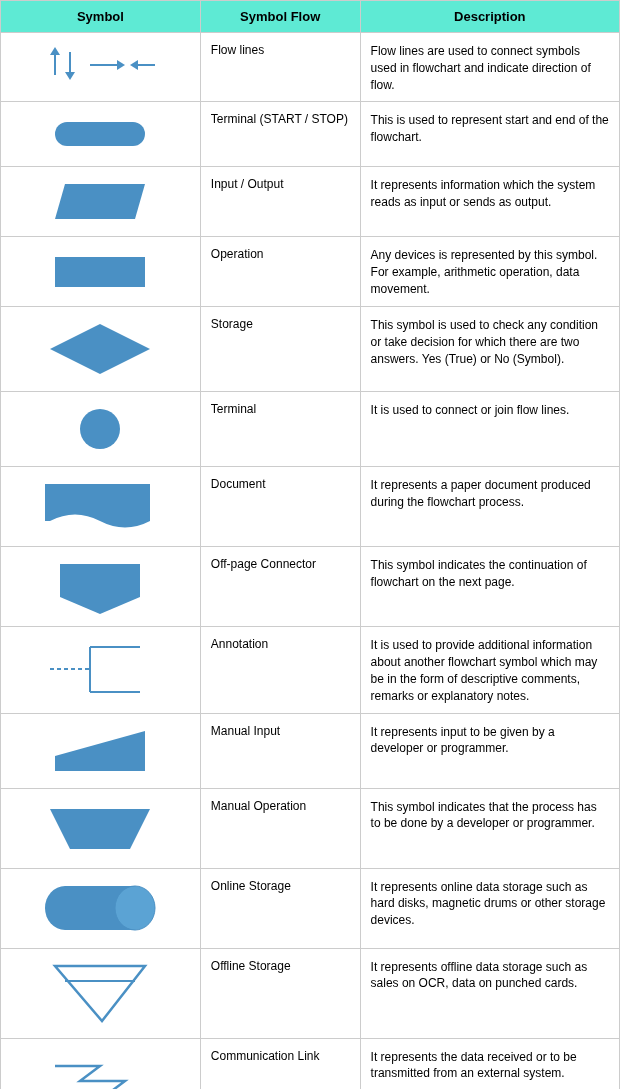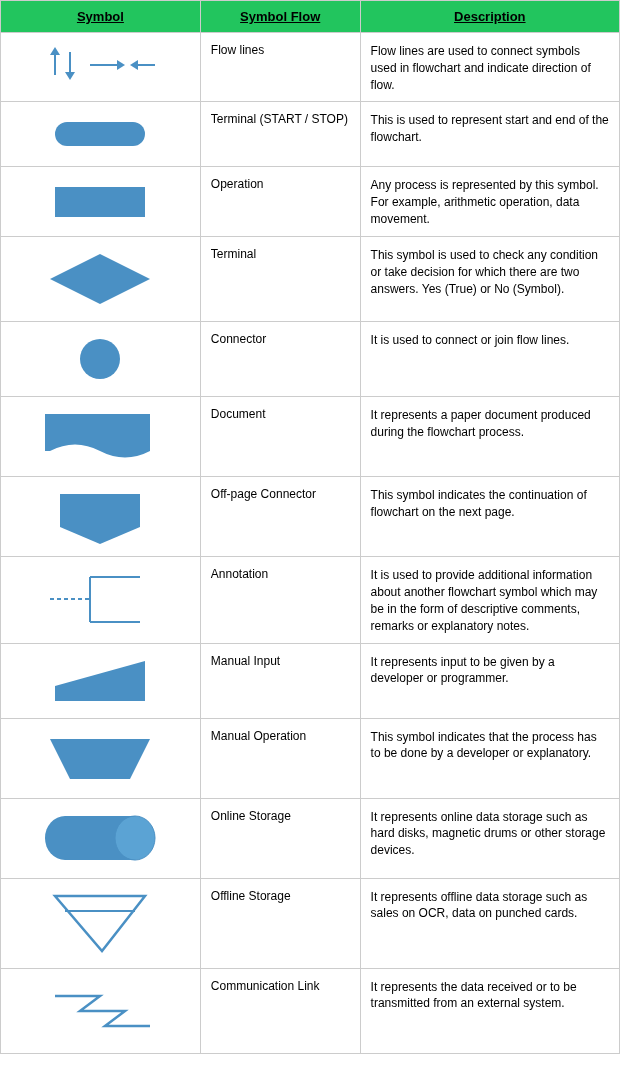--- a/index.html
+++ b/index.html
@@ -12,25 +12,24 @@
     table {
       width: 620px;
       border-collapse: collapse;
     }
     th, td {
       border: 1px solid #ccc;
       padding: 8px 10px;
       vertical-align: middle;
     }
     th {
-      background: #22c55e;
+      background: #5eead4;
       font-weight: bold;
       text-align: center;
       font-size: 13px;
-      text-decoration: underline;
     }
     td.symbol-cell {
       width: 200px;
       text-align: center;
       padding: 12px 10px;
     }
     td.name-cell {
       width: 160px;
       vertical-align: top;
       padding-top: 10px;
@@ -81,48 +80,57 @@
     <tr>
       <td class="symbol-cell">
         <svg width="120" height="40">
           <rect x="15" y="8" width="90" height="24" rx="12" ry="12" fill="#4a90c4"></rect>
         </svg>
       </td>
       <td class="name-cell">Terminal (START / STOP)</td>
       <td class="desc-cell">This is used to represent start and end of the flowchart.</td>
     </tr>
 
+    <tr>
+      <td class="symbol-cell">
+        <svg width="120" height="45">
+          <polygon points="25,5 105,5 95,40 15,40" fill="#4a90c4"></polygon>
+        </svg>
+      </td>
+      <td class="name-cell">Input / Output</td>
+      <td class="desc-cell">It represents information which the system reads as input or sends as output.</td>
+    </tr>
 
     <tr>
       <td class="symbol-cell">
         <svg width="120" height="45">
           <rect x="15" y="8" width="90" height="30" fill="#4a90c4"></rect>
         </svg>
       </td>
       <td class="name-cell">Operation</td>
-      <td class="desc-cell">Any process is represented by this symbol. For example, arithmetic operation, data movement.</td>
+      <td class="desc-cell">Any devices is represented by this symbol. For example, arithmetic operation, data movement.</td>
     </tr>
 
     <tr>
       <td class="symbol-cell">
         <svg width="120" height="60">
           <polygon points="60,5 110,30 60,55 10,30" fill="#4a90c4"></polygon>
         </svg>
       </td>
-      <td class="name-cell">Terminal</td>
+      <td class="name-cell">Storage</td>
       <td class="desc-cell">This symbol is used to check any condition or take decision for which there are two answers. Yes (True) or No (Symbol).</td>
     </tr>
 
     <tr>
       <td class="symbol-cell">
         <svg width="120" height="50">
           <circle cx="60" cy="25" r="20" fill="#4a90c4"></circle>
         </svg>
       </td>
-      <td class="name-cell">Connector</td>
+      <td class="name-cell">Terminal</td>
       <td class="desc-cell">It is used to connect or join flow lines.</td>
     </tr>
 
     <tr>
       <td class="symbol-cell">
         <svg width="130" height="55">
           <path d="M10,5 L115,5 L115,42 Q90,55 65,42 Q40,29 15,42 L10,42 Z" fill="#4a90c4"></path>
         </svg>
       </td>
       <td class="name-cell">Document</td>
@@ -166,21 +174,21 @@
     </tr>
 
     <tr>
       <td class="symbol-cell">
         <svg width="120" height="55">
 
           <polygon points="10,8 110,8 90,48 30,48" fill="#4a90c4"></polygon>
         </svg>
       </td>
       <td class="name-cell">Manual Operation</td>
-      <td class="desc-cell">This symbol indicates that the process has to be done by a developer or explanatory.</td>
+      <td class="desc-cell">This symbol indicates that the process has to be done by a developer or programmer.</td>
     </tr>
 
     <tr>
       <td class="symbol-cell">
         <svg width="130" height="55">
 
           <ellipse cx="30" cy="27" rx="20" ry="22" fill="#4a90c4"></ellipse>
           <rect x="30" y="5" width="70" height="44" fill="#4a90c4"></rect>
           <ellipse cx="100" cy="27" rx="20" ry="22" fill="#5ba3d4"></ellipse>
           <ellipse cx="100" cy="27" rx="20" ry="22" fill="none" stroke="#4a90c4" stroke-width="1"></ellipse>

